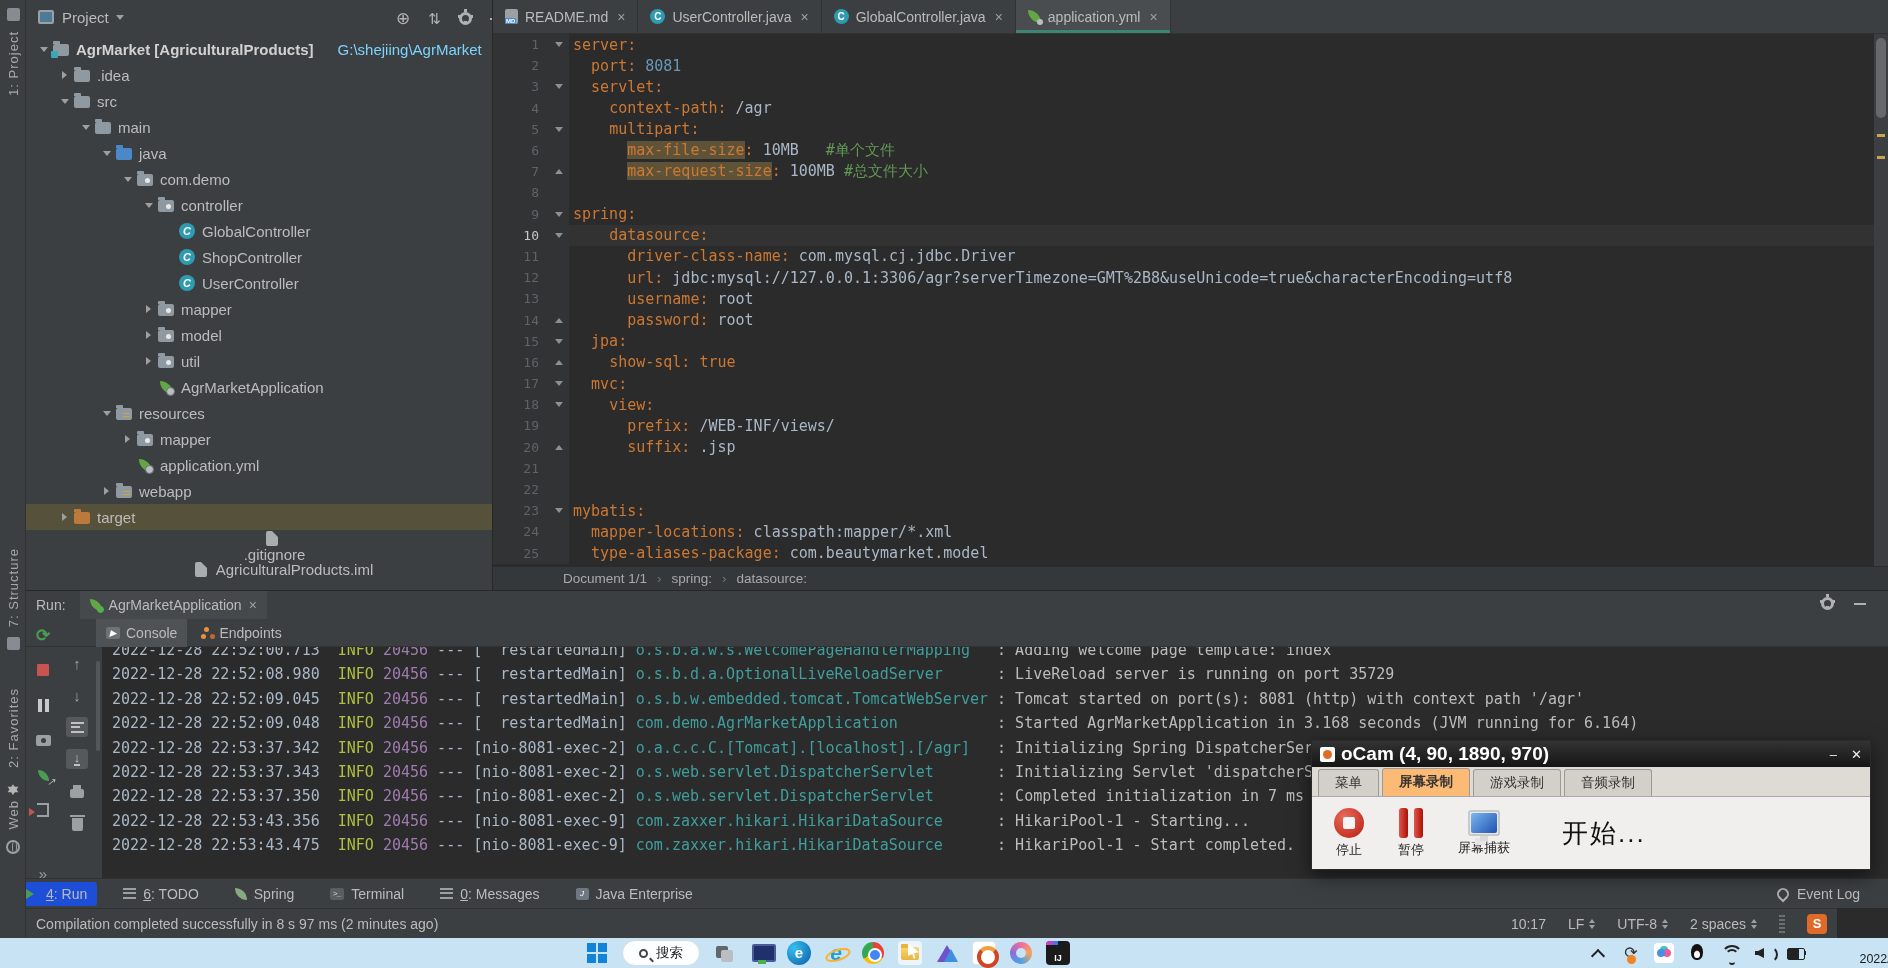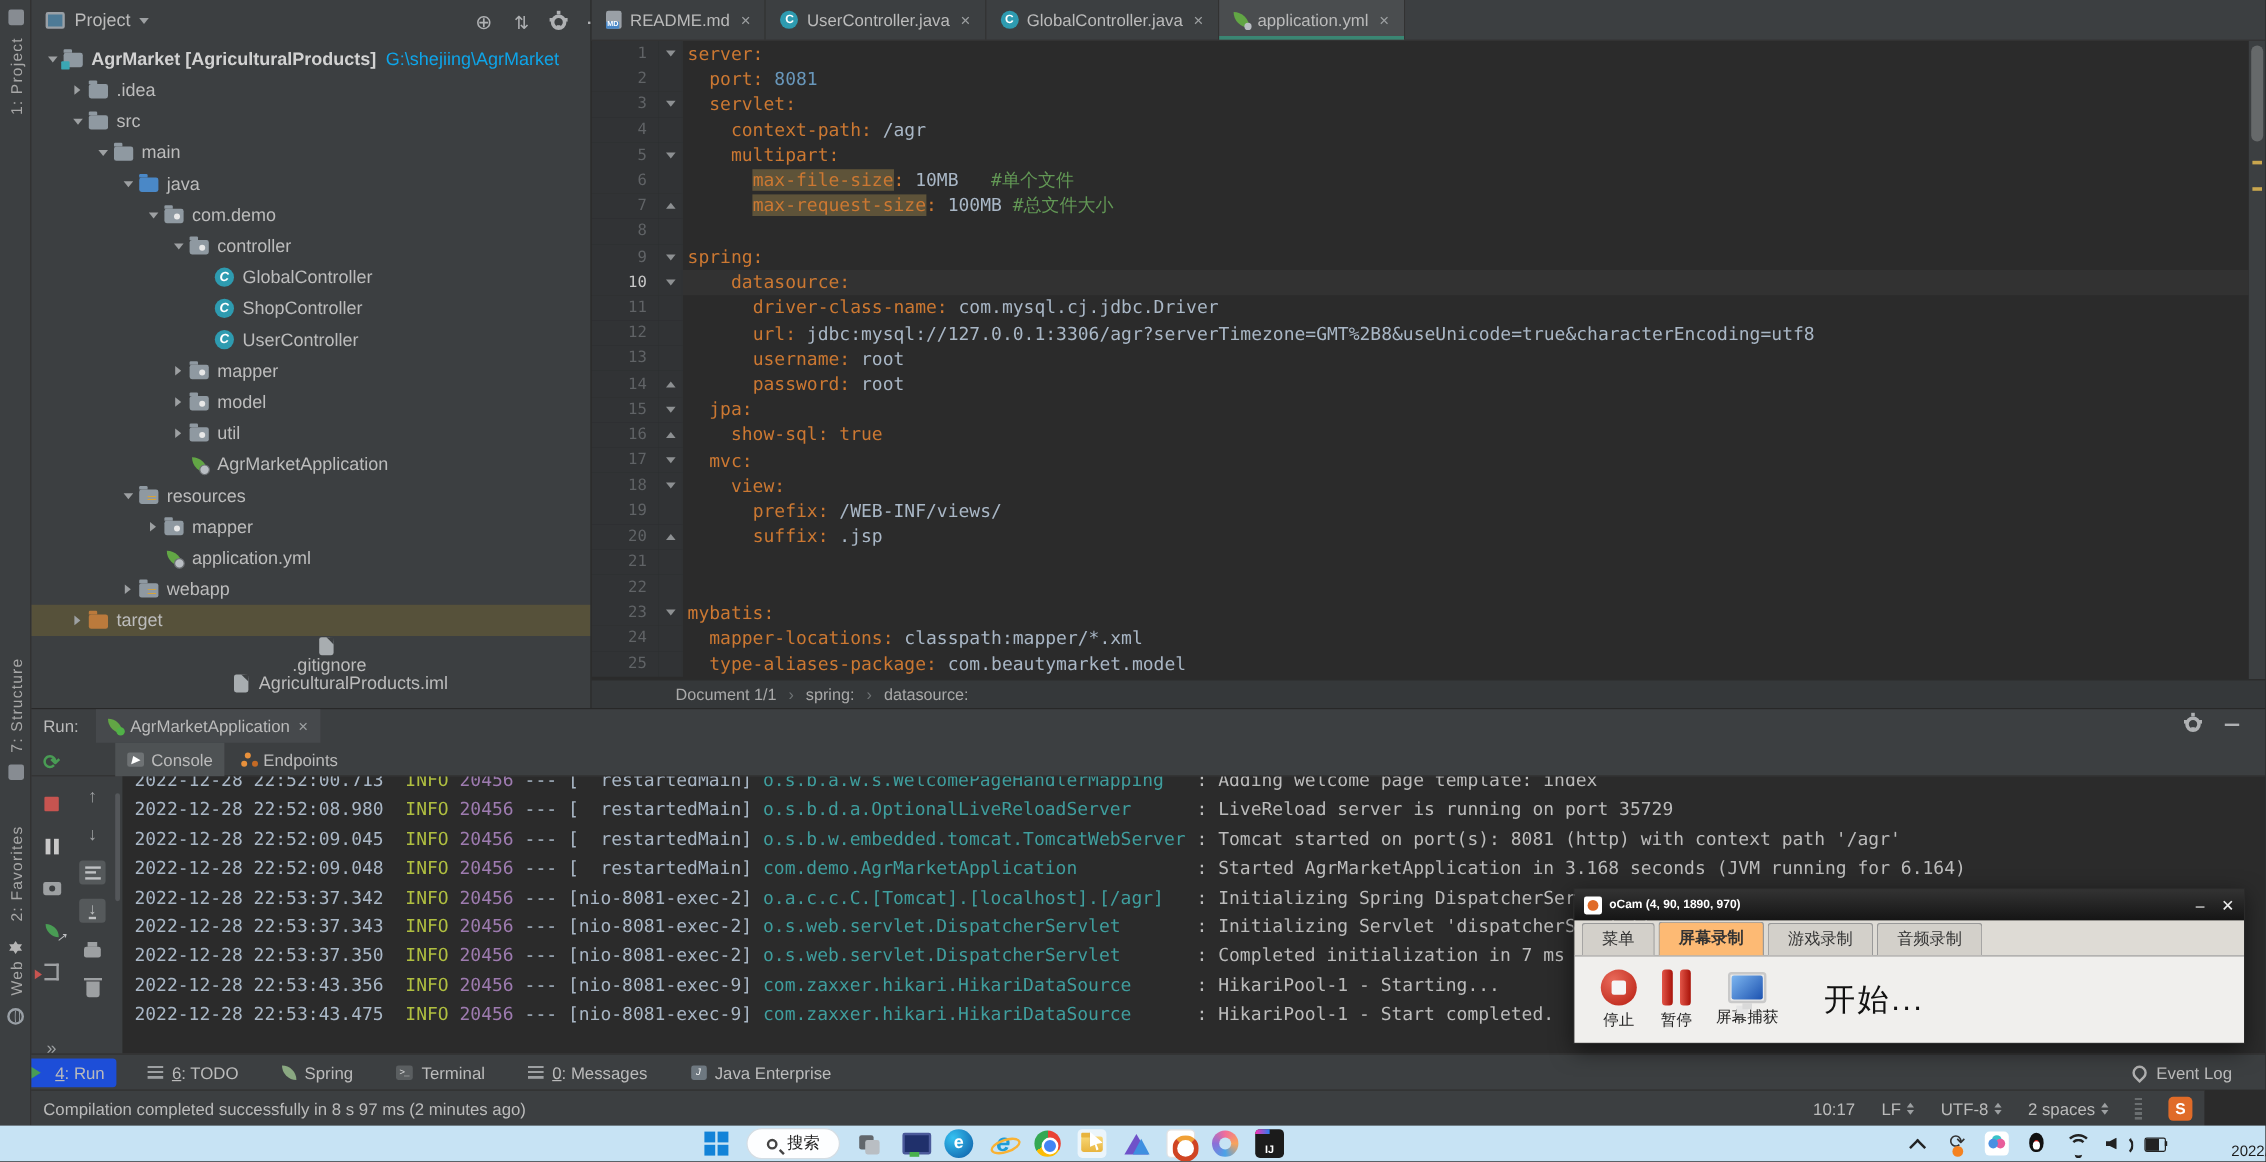--- a/index.html
+++ b/index.html
@@ -25,21 +25,21 @@
   .pp-win-ico { width:16px; height:14px; background:#4d7a96; border:2px solid #9aa0a6; border-radius:2px; margin-right:8px; }
   #pp-header-icons { position:absolute; left:370px; top:8px; display:flex; gap:18px; align-items:center; color:#afb1b3; font-size:16px; }
   .gear { width:13px; height:13px; border:3px solid #afb1b3; border-radius:50%; position:relative; }
   .gear::before { content:''; position:absolute; left:2px; top:-6px; width:3px; height:3px; background:#afb1b3;
      box-shadow:0 12px 0 #afb1b3, -6px 6px 0 #afb1b3, 6px 6px 0 #afb1b3; }
   .minus { width:12px; height:2px; background:#afb1b3; }
   #tree { position:absolute; top:36px; left:0; right:0; }
   .trow { height:26px; display:flex; align-items:center; font-size:15px; color:#bcbcbc; white-space:nowrap; cursor:default; }
   .trow.sel { background:#56513a; }
   .trow .b { font-weight:bold; color:#d2d2d2; }
-  .tpath { color:#0ea5e9; margin-left:8px; }
+  .tpath { color:#7dd3fc; margin-left:24px; }
   .arr { width:16px; display:flex; justify-content:center; flex:none; }
   .a-down { width:0; height:0; border:4px solid transparent; border-top:5px solid #9da0a2; margin-top:4px; }
   .a-right { width:0; height:0; border:4px solid transparent; border-left:5px solid #9da0a2; margin-left:3px; }
   .tico { width:18px; height:16px; margin-right:6px; position:relative; flex:none; display:flex; align-items:center; justify-content:center; }
   .fold-shape { width:16px; height:12px; background:#8f99a1; border-radius:2px; position:relative; margin-top:2px; }
   .fold-shape::before { content:''; position:absolute; top:-3px; left:0; width:7px; height:3px; background:inherit; border-radius:1px 1px 0 0; }
   .ti-folder-blue .fold-shape { background:#4a88c7; }
   .ti-folder-orange .fold-shape { background:#bb7a3c; }
   .ti-folder-root .fold-shape::after { content:''; position:absolute; left:-2px; bottom:-2px; width:7px; height:7px; background:#3ba7b4; border-radius:1px; }
   .ti-folder-res .fold-shape::after, .ti-pkg .fold-shape::after { content:''; position:absolute; right:2px; bottom:2px; width:7px; height:5px; background:repeating-linear-gradient(#d8a335 0 1px, transparent 1px 3px); }
@@ -121,26 +121,26 @@
   #logs-clip { position:absolute; left:76px; top:56px; right:0; bottom:0; overflow:hidden; background:#2b2b2b; }
   #logs { position:absolute; left:10px; top:-9px; white-space:pre; font-family:"DejaVu Sans Mono","Liberation Mono",monospace; font-size:15px; line-height:24.4px; }
   .lg-t { color:#a9b7c6; } .lg-i { color:#b0bf40; } .lg-pid { color:#9e7bb0; }
   .lg-th { color:#a9b7c6; } .lg-lo { color:#3f9e9e; } .lg-m { color:#bcbcbc; }
 
   
   #ocam { left:1311px; top:740px; width:560px; height:130px; z-index:50; border:1px solid #2a2a2a; box-shadow:0 6px 18px rgba(0,0,0,.55); font-size:13px; }
   #ocam-title { height:26px; background:linear-gradient(#333,#151515); display:flex; align-items:center; padding:0 8px; color:#fff; }
   #ocam-logo { width:15px; height:15px; background:#fff; border-radius:2px; margin-right:6px; position:relative; }
   #ocam-logo::after { content:''; position:absolute; left:3px; top:3px; width:9px; height:9px; border-radius:50%; background:#e06b28; }
-  #ocam-title .t { font-weight:bold; font-size:10px; }
+  #ocam-title .t { font-weight:bold; font-size:19px; }
   #ocam-ctrl { margin-left:auto; display:flex; gap:14px; color:#eee; font-size:13px; }
   #ocam-tabs { height:30px; background:#dedbd5; display:flex; align-items:flex-end; padding-left:6px; border-bottom:1px solid #a9a9a9; }
   .otab { padding:4px 16px; border:1px solid #9a9a9a; border-bottom:none; border-radius:3px 3px 0 0; background:#d3d0ca; color:#333; margin-right:3px; font-size:13.5px; }
   .otab.active { background:#fdba74; height:28px; font-weight:bold; }
-  #ocam-body { height:72px; background:#f0efed; display:flex; align-items:center; gap:20px; padding-left:22px; }
+  #ocam-body { height:72px; background:#f0efed; display:flex; align-items:center; gap:34px; padding-left:22px; }
   .obtn { display:flex; flex-direction:column; align-items:center; gap:3px; color:#222; font-size:13px; }
   .o-stop { width:30px; height:30px; border-radius:50%; background:radial-gradient(circle at 35% 30%, #e96a5a, #b71d10); position:relative; }
   .o-stop::after { content:''; position:absolute; left:9px; top:9px; width:12px; height:12px; background:#f5f5f5; border-radius:2px; }
   .o-pause { width:26px; height:30px; position:relative; }
   .o-pause::before, .o-pause::after { content:''; position:absolute; top:0; width:9px; height:30px; border-radius:3px; background:linear-gradient(90deg,#e25548,#a81208); }
   .o-pause::before { left:1px; } .o-pause::after { right:1px; }
   .o-mon { width:32px; height:26px; background:#e9e9e9; border:2px solid #c9c9c9; border-radius:3px; position:relative; }
   .o-mon::before { content:''; position:absolute; inset:1px; background:linear-gradient(135deg,#7db6f0,#1c52b0); border-radius:2px; }
   .o-mon::after { content:''; position:absolute; left:10px; bottom:-7px; width:8px; height:5px; background:#d9d9d9; box-shadow:-4px 3px 0 1px #e5e5e5; }
   #ocam-status { font-size:26px; color:#111; letter-spacing:2px; margin-left:18px; }

